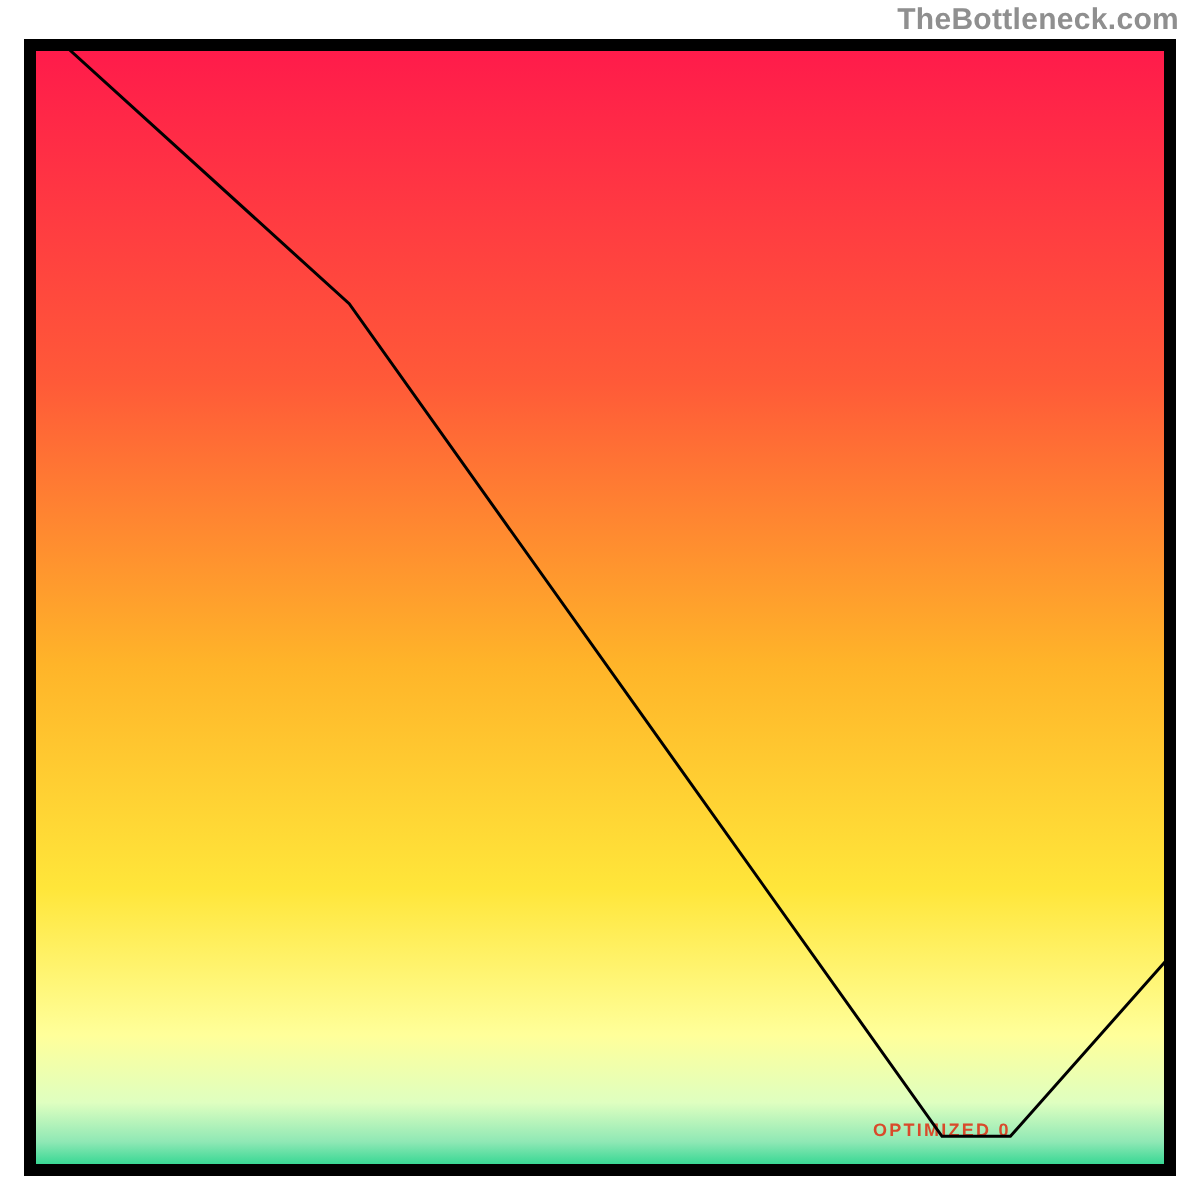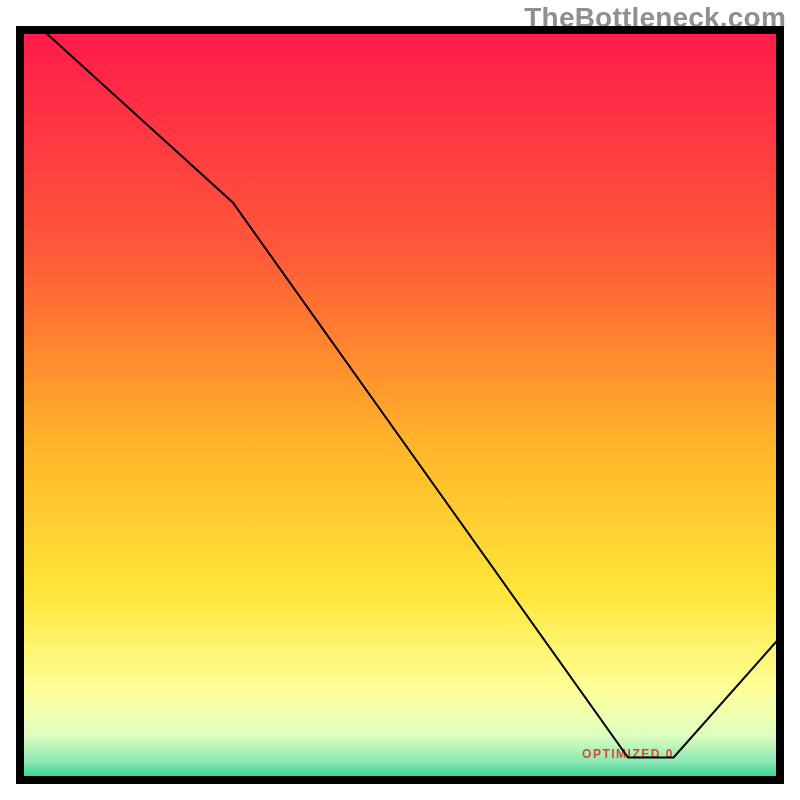--- a/index.html
+++ b/index.html
@@ -13,21 +13,21 @@
   .canvas {
     position: relative;
     width: 800px;
     height: 800px;
   }
   .watermark {
     position: absolute;
     top: 2px;
     right: 14px;
     font-family: Arial, Helvetica, sans-serif;
-    font-size: 28px;
+    font-size: 20px;
     font-weight: 600;
     color: #8f8f8f;
     letter-spacing: 0.2px;
   }
   svg {
     position: absolute;
     left: 0;
     top: 0;
   }
 </style>

